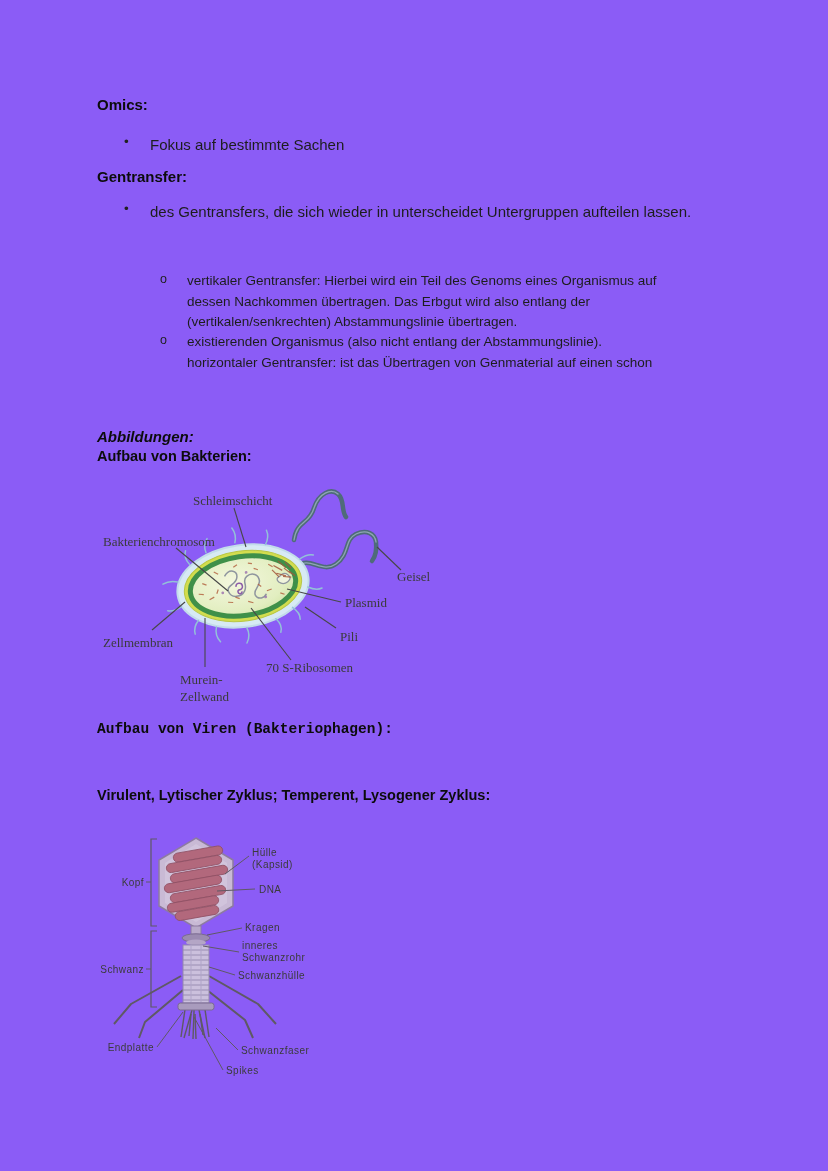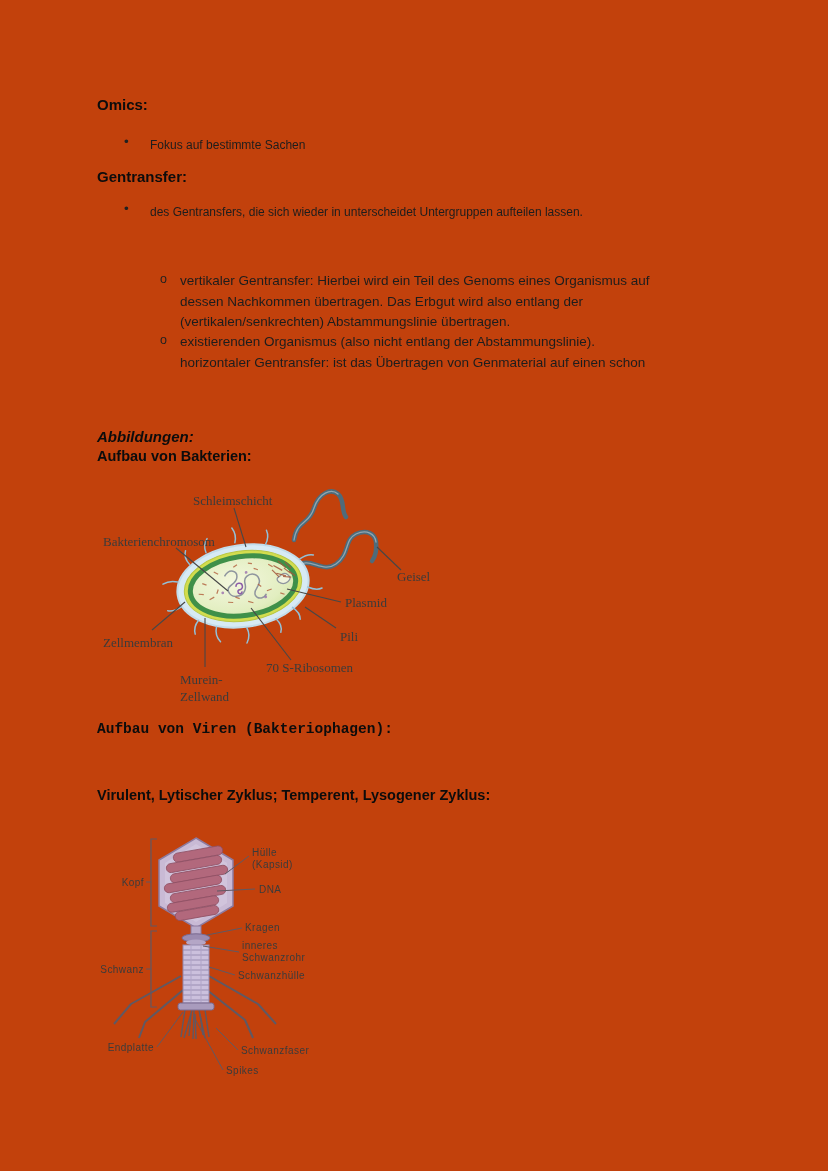--- a/index.html
+++ b/index.html
@@ -1,26 +1,26 @@
 <!DOCTYPE html>
 <html><head>
 <meta charset="utf-8">
 <style>
   html,body{margin:0;padding:0;background:#ffffff;}
-  .page{position:relative;width:828px;height:1171px;background:#c2410c;overflow:hidden;
+  .page{position:relative;width:828px;height:1171px;background:#8b5cf6;overflow:hidden;
         font-family:"Liberation Sans", sans-serif;color:#212121;}
   .abs{position:absolute;white-space:nowrap;}
   .h15{font-size:15px;font-weight:bold;color:#0c0c0c;}
   .h14{font-size:14.5px;font-weight:bold;color:#0c0c0c;}
-  .body-line{font-size:12px;line-height:22px;color:#1d1d1d;}
+  .body-line{font-size:15px;line-height:22px;color:#1d1d1d;}
   .sub-line{font-size:13.5px;line-height:20.5px;color:#1d1d1d;}
   .bullet-dot{position:absolute;left:0;top:0;font-size:13.5px;}
   .sub-marker{position:absolute;left:0;top:1px;font-size:12.5px;}
   .txtcol{margin-left:26px;}
-  .subcol{margin-left:20px;}
+  .subcol{margin-left:27px;}
   svg text{fill:#3b3b3b;}
   .bact-label{font-family:"Liberation Serif","DejaVu Serif",serif;font-size:13px;}
   .phage-label{font-family:"Liberation Sans",sans-serif;font-size:10px;letter-spacing:.45px;}
 </style>
 </head>
 <body>
 
 <div class="page">
 
   <div class="abs h15" style="left:97px;top:96px;">Omics:</div>

